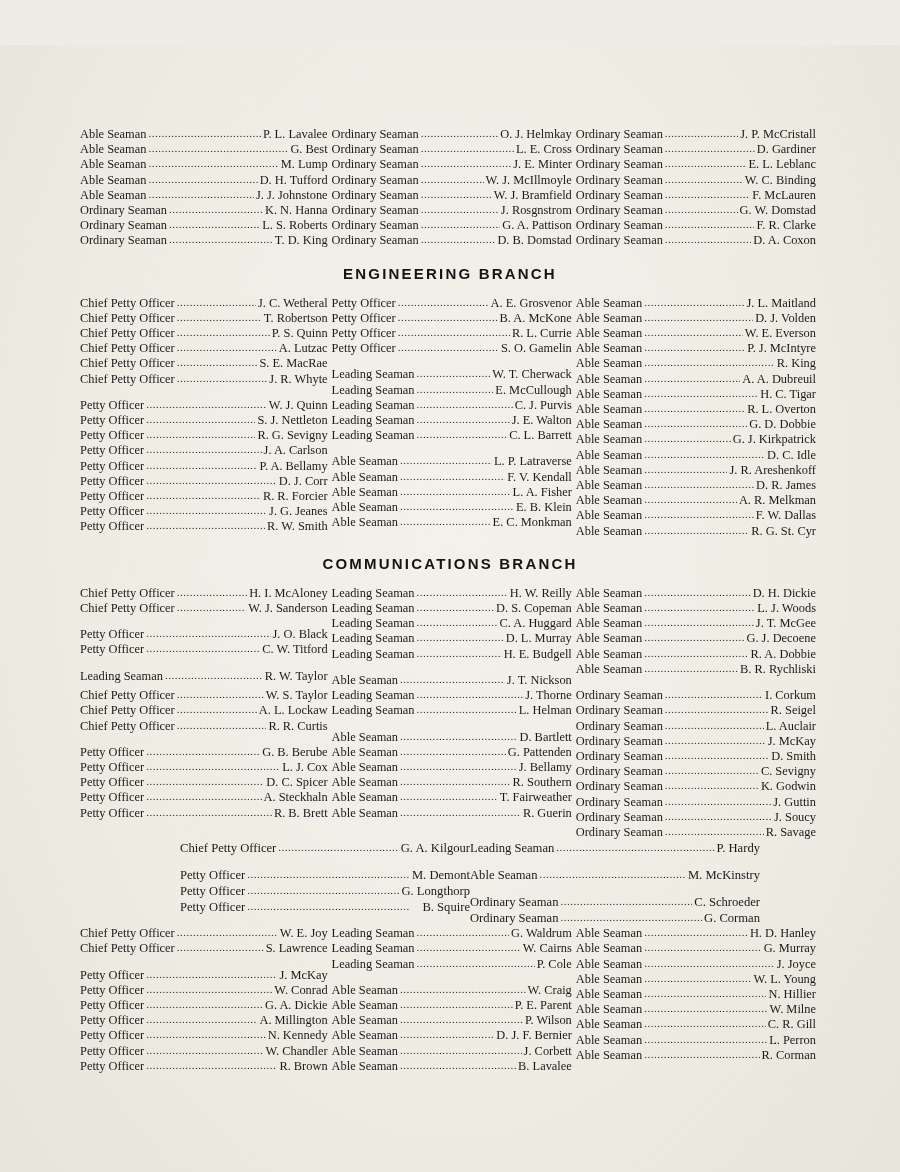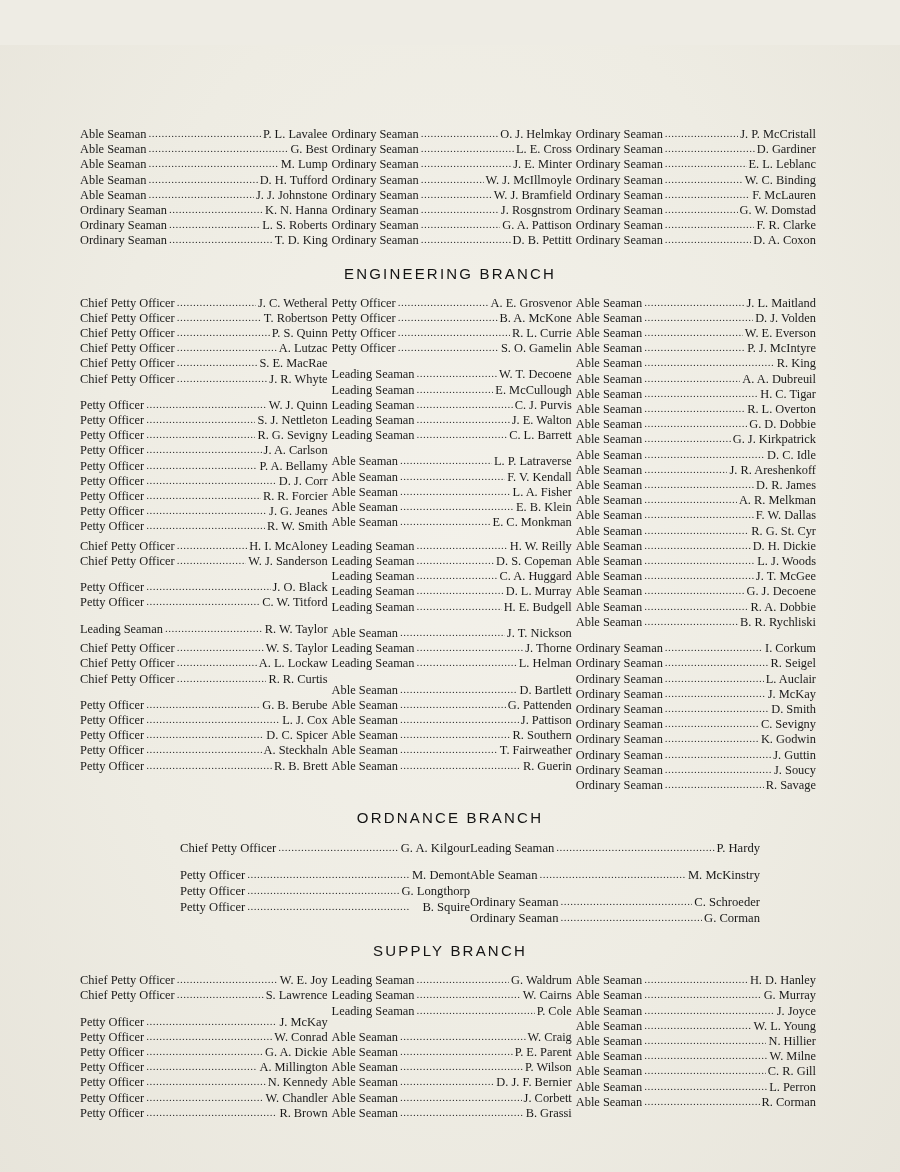--- a/index.html
+++ b/index.html
@@ -26,21 +26,21 @@
   }
   .content {
     position: absolute;
     left: 80px;
     top: 82px;
     width: 740px;
   }
   .branch-title {
     text-align: center;
     font-family: "Liberation Sans", sans-serif;
-    font-weight: normal;
+    font-weight: bold;
     font-size: 15px;
     letter-spacing: 2.2px;
     margin: 16px 0 14px 0;
     color: #141414;
   }
   .cols {
     display: flex;
     width: 100%;
   }
   .col {
@@ -172,21 +172,21 @@
               <span class="name">J. Rosgnstrom</span>
             </div>
             <div class="entry">
               <span class="rank">Ordinary Seaman</span>
               <span class="dots">..................................................</span>
               <span class="name">G. A. Pattison</span>
             </div>
             <div class="entry">
               <span class="rank">Ordinary Seaman</span>
               <span class="dots">..................................................</span>
-              <span class="name">D. B. Pettitt</span>
+              <span class="name">D. B. Domstad</span>
             </div>
           </div>
           <div class="col c3">
             <div class="entry">
               <span class="rank">Ordinary Seaman</span>
               <span class="dots">..................................................</span>
               <span class="name">J. P. McCristall</span>
             </div>
             <div class="entry">
               <span class="rank">Ordinary Seaman</span>
@@ -325,21 +325,21 @@
             </div>
             <div class="entry">
               <span class="rank">Petty Officer</span>
               <span class="dots">..................................................</span>
               <span class="name">S. O. Gamelin</span>
             </div>
             <div class="gap"></div>
             <div class="entry">
               <span class="rank">Leading Seaman</span>
               <span class="dots">..................................................</span>
-              <span class="name">W. T. Decoene</span>
+              <span class="name">W. T. Cherwack</span>
             </div>
             <div class="entry">
               <span class="rank">Leading Seaman</span>
               <span class="dots">..................................................</span>
               <span class="name">E. McCullough</span>
             </div>
             <div class="entry">
               <span class="rank">Leading Seaman</span>
               <span class="dots">..................................................</span>
               <span class="name">C. J. Purvis</span>
@@ -454,371 +454,370 @@
             </div>
             <div class="entry">
               <span class="rank">Able Seaman</span>
               <span class="dots">..................................................</span>
               <span class="name">F. W. Dallas</span>
             </div>
             <div class="entry">
               <span class="rank">Able Seaman</span>
               <span class="dots">..................................................</span>
               <span class="name">R. G. St. Cyr</span>
+            </div>
+          </div>
+        </div>
+      </div>
+      <div class="section">
+        <div class="branch-title">COMMUNICATIONS BRANCH</div>
+        <div class="cols">
+          <div class="col c1">
+            <div class="entry">
+              <span class="rank">Chief Petty Officer</span>
+              <span class="dots">..................................................</span>
+              <span class="name">H. I. McAloney</span>
+            </div>
+            <div class="entry">
+              <span class="rank">Chief Petty Officer</span>
+              <span class="dots">..................................................</span>
+              <span class="name">W. J. Sanderson</span>
+            </div>
+            <div class="gap"></div>
+            <div class="entry">
+              <span class="rank">Petty Officer</span>
+              <span class="dots">..................................................</span>
+              <span class="name">J. O. Black</span>
+            </div>
+            <div class="entry">
+              <span class="rank">Petty Officer</span>
+              <span class="dots">..................................................</span>
+              <span class="name">C. W. Titford</span>
+            </div>
+            <div class="gap"></div>
+            <div class="entry">
+              <span class="rank">Leading Seaman</span>
+              <span class="dots">..................................................</span>
+              <span class="name">R. W. Taylor</span>
+            </div>
+          </div>
+          <div class="col c2">
+            <div class="entry">
+              <span class="rank">Leading Seaman</span>
+              <span class="dots">..................................................</span>
+              <span class="name">H. W. Reilly</span>
+            </div>
+            <div class="entry">
+              <span class="rank">Leading Seaman</span>
+              <span class="dots">..................................................</span>
+              <span class="name">D. S. Copeman</span>
+            </div>
+            <div class="entry">
+              <span class="rank">Leading Seaman</span>
+              <span class="dots">..................................................</span>
+              <span class="name">C. A. Huggard</span>
+            </div>
+            <div class="entry">
+              <span class="rank">Leading Seaman</span>
+              <span class="dots">..................................................</span>
+              <span class="name">D. L. Murray</span>
+            </div>
+            <div class="entry">
+              <span class="rank">Leading Seaman</span>
+              <span class="dots">..................................................</span>
+              <span class="name">H. E. Budgell</span>
+            </div>
+            <div class="gap"></div>
+            <div class="entry">
+              <span class="rank">Able Seaman</span>
+              <span class="dots">..................................................</span>
+              <span class="name">J. T. Nickson</span>
+            </div>
+          </div>
+          <div class="col c3">
+            <div class="entry">
+              <span class="rank">Able Seaman</span>
+              <span class="dots">..................................................</span>
+              <span class="name">D. H. Dickie</span>
+            </div>
+            <div class="entry">
+              <span class="rank">Able Seaman</span>
+              <span class="dots">..................................................</span>
+              <span class="name">L. J. Woods</span>
+            </div>
+            <div class="entry">
+              <span class="rank">Able Seaman</span>
+              <span class="dots">..................................................</span>
+              <span class="name">J. T. McGee</span>
+            </div>
+            <div class="entry">
+              <span class="rank">Able Seaman</span>
+              <span class="dots">..................................................</span>
+              <span class="name">G. J. Decoene</span>
+            </div>
+            <div class="entry">
+              <span class="rank">Able Seaman</span>
+              <span class="dots">..................................................</span>
+              <span class="name">R. A. Dobbie</span>
+            </div>
+            <div class="entry">
+              <span class="rank">Able Seaman</span>
+              <span class="dots">..................................................</span>
+              <span class="name">B. R. Rychliski</span>
             </div>
           </div>
         </div>
       </div>
       <div class="section">
         <div class="cols">
           <div class="col c1">
             <div class="entry">
               <span class="rank">Chief Petty Officer</span>
               <span class="dots">..................................................</span>
-              <span class="name">H. I. McAloney</span>
-            </div>
-            <div class="entry">
-              <span class="rank">Chief Petty Officer</span>
-              <span class="dots">..................................................</span>
-              <span class="name">W. J. Sanderson</span>
-            </div>
-            <div class="gap"></div>
-            <div class="entry">
-              <span class="rank">Petty Officer</span>
-              <span class="dots">..................................................</span>
-              <span class="name">J. O. Black</span>
-            </div>
-            <div class="entry">
-              <span class="rank">Petty Officer</span>
-              <span class="dots">..................................................</span>
-              <span class="name">C. W. Titford</span>
-            </div>
-            <div class="gap"></div>
-            <div class="entry">
-              <span class="rank">Leading Seaman</span>
-              <span class="dots">..................................................</span>
-              <span class="name">R. W. Taylor</span>
+              <span class="name">W. S. Taylor</span>
+            </div>
+            <div class="entry">
+              <span class="rank">Chief Petty Officer</span>
+              <span class="dots">..................................................</span>
+              <span class="name">A. L. Lockaw</span>
+            </div>
+            <div class="entry">
+              <span class="rank">Chief Petty Officer</span>
+              <span class="dots">..................................................</span>
+              <span class="name">R. R. Curtis</span>
+            </div>
+            <div class="gap"></div>
+            <div class="entry">
+              <span class="rank">Petty Officer</span>
+              <span class="dots">..................................................</span>
+              <span class="name">G. B. Berube</span>
+            </div>
+            <div class="entry">
+              <span class="rank">Petty Officer</span>
+              <span class="dots">..................................................</span>
+              <span class="name">L. J. Cox</span>
+            </div>
+            <div class="entry">
+              <span class="rank">Petty Officer</span>
+              <span class="dots">..................................................</span>
+              <span class="name">D. C. Spicer</span>
+            </div>
+            <div class="entry">
+              <span class="rank">Petty Officer</span>
+              <span class="dots">..................................................</span>
+              <span class="name">A. Steckhaln</span>
+            </div>
+            <div class="entry">
+              <span class="rank">Petty Officer</span>
+              <span class="dots">..................................................</span>
+              <span class="name">R. B. Brett</span>
             </div>
           </div>
           <div class="col c2">
             <div class="entry">
               <span class="rank">Leading Seaman</span>
               <span class="dots">..................................................</span>
-              <span class="name">H. W. Reilly</span>
-            </div>
-            <div class="entry">
-              <span class="rank">Leading Seaman</span>
-              <span class="dots">..................................................</span>
-              <span class="name">D. S. Copeman</span>
-            </div>
-            <div class="entry">
-              <span class="rank">Leading Seaman</span>
-              <span class="dots">..................................................</span>
-              <span class="name">C. A. Huggard</span>
-            </div>
-            <div class="entry">
-              <span class="rank">Leading Seaman</span>
-              <span class="dots">..................................................</span>
-              <span class="name">D. L. Murray</span>
-            </div>
-            <div class="entry">
-              <span class="rank">Leading Seaman</span>
-              <span class="dots">..................................................</span>
-              <span class="name">H. E. Budgell</span>
-            </div>
-            <div class="gap"></div>
-            <div class="entry">
-              <span class="rank">Able Seaman</span>
-              <span class="dots">..................................................</span>
-              <span class="name">J. T. Nickson</span>
+              <span class="name">J. Thorne</span>
+            </div>
+            <div class="entry">
+              <span class="rank">Leading Seaman</span>
+              <span class="dots">..................................................</span>
+              <span class="name">L. Helman</span>
+            </div>
+            <div class="gap"></div>
+            <div class="entry">
+              <span class="rank">Able Seaman</span>
+              <span class="dots">..................................................</span>
+              <span class="name">D. Bartlett</span>
+            </div>
+            <div class="entry">
+              <span class="rank">Able Seaman</span>
+              <span class="dots">..................................................</span>
+              <span class="name">G. Pattenden</span>
+            </div>
+            <div class="entry">
+              <span class="rank">Able Seaman</span>
+              <span class="dots">..................................................</span>
+              <span class="name">J. Bellamy</span>
+            </div>
+            <div class="entry">
+              <span class="rank">Able Seaman</span>
+              <span class="dots">..................................................</span>
+              <span class="name">R. Southern</span>
+            </div>
+            <div class="entry">
+              <span class="rank">Able Seaman</span>
+              <span class="dots">..................................................</span>
+              <span class="name">T. Fairweather</span>
+            </div>
+            <div class="entry">
+              <span class="rank">Able Seaman</span>
+              <span class="dots">..................................................</span>
+              <span class="name">R. Guerin</span>
             </div>
           </div>
           <div class="col c3">
             <div class="entry">
-              <span class="rank">Able Seaman</span>
-              <span class="dots">..................................................</span>
-              <span class="name">D. H. Dickie</span>
-            </div>
-            <div class="entry">
-              <span class="rank">Able Seaman</span>
-              <span class="dots">..................................................</span>
-              <span class="name">L. J. Woods</span>
-            </div>
-            <div class="entry">
-              <span class="rank">Able Seaman</span>
-              <span class="dots">..................................................</span>
-              <span class="name">J. T. McGee</span>
-            </div>
-            <div class="entry">
-              <span class="rank">Able Seaman</span>
-              <span class="dots">..................................................</span>
-              <span class="name">G. J. Decoene</span>
-            </div>
-            <div class="entry">
-              <span class="rank">Able Seaman</span>
-              <span class="dots">..................................................</span>
-              <span class="name">R. A. Dobbie</span>
-            </div>
-            <div class="entry">
-              <span class="rank">Able Seaman</span>
-              <span class="dots">..................................................</span>
-              <span class="name">B. R. Rychliski</span>
+              <span class="rank">Ordinary Seaman</span>
+              <span class="dots">..................................................</span>
+              <span class="name">I. Corkum</span>
+            </div>
+            <div class="entry">
+              <span class="rank">Ordinary Seaman</span>
+              <span class="dots">..................................................</span>
+              <span class="name">R. Seigel</span>
+            </div>
+            <div class="entry">
+              <span class="rank">Ordinary Seaman</span>
+              <span class="dots">..................................................</span>
+              <span class="name">L. Auclair</span>
+            </div>
+            <div class="entry">
+              <span class="rank">Ordinary Seaman</span>
+              <span class="dots">..................................................</span>
+              <span class="name">J. McKay</span>
+            </div>
+            <div class="entry">
+              <span class="rank">Ordinary Seaman</span>
+              <span class="dots">..................................................</span>
+              <span class="name">D. Smith</span>
+            </div>
+            <div class="entry">
+              <span class="rank">Ordinary Seaman</span>
+              <span class="dots">..................................................</span>
+              <span class="name">C. Sevigny</span>
+            </div>
+            <div class="entry">
+              <span class="rank">Ordinary Seaman</span>
+              <span class="dots">..................................................</span>
+              <span class="name">K. Godwin</span>
+            </div>
+            <div class="entry">
+              <span class="rank">Ordinary Seaman</span>
+              <span class="dots">..................................................</span>
+              <span class="name">J. Guttin</span>
+            </div>
+            <div class="entry">
+              <span class="rank">Ordinary Seaman</span>
+              <span class="dots">..................................................</span>
+              <span class="name">J. Soucy</span>
+            </div>
+            <div class="entry">
+              <span class="rank">Ordinary Seaman</span>
+              <span class="dots">..................................................</span>
+              <span class="name">R. Savage</span>
+            </div>
+          </div>
+        </div>
+      </div>
+      <div class="section">
+        <div class="ord-wrap">
+          <div class="ord-col">
+            <div class="entry">
+              <span class="rank">Chief Petty Officer</span>
+              <span class="dots">..................................................</span>
+              <span class="name">G. A. Kilgour</span>
+            </div>
+            <div class="gap"></div>
+            <div class="entry">
+              <span class="rank">Petty Officer</span>
+              <span class="dots">..................................................</span>
+              <span class="name">M. Demont</span>
+            </div>
+            <div class="entry">
+              <span class="rank">Petty Officer</span>
+              <span class="dots">..................................................</span>
+              <span class="name">G. Longthorp</span>
+            </div>
+            <div class="entry">
+              <span class="rank">Petty Officer</span>
+              <span class="dots">..................................................</span>
+              <span class="name">B. Squire</span>
+            </div>
+          </div>
+          <div class="ord-col">
+            <div class="entry">
+              <span class="rank">Leading Seaman</span>
+              <span class="dots">..................................................</span>
+              <span class="name">P. Hardy</span>
+            </div>
+            <div class="gap"></div>
+            <div class="entry">
+              <span class="rank">Able Seaman</span>
+              <span class="dots">..................................................</span>
+              <span class="name">M. McKinstry</span>
+            </div>
+            <div class="gap"></div>
+            <div class="entry">
+              <span class="rank">Ordinary Seaman</span>
+              <span class="dots">..................................................</span>
+              <span class="name">C. Schroeder</span>
+            </div>
+            <div class="entry">
+              <span class="rank">Ordinary Seaman</span>
+              <span class="dots">..................................................</span>
+              <span class="name">G. Corman</span>
             </div>
           </div>
         </div>
       </div>
       <div class="section">
         <div class="cols">
           <div class="col c1">
             <div class="entry">
               <span class="rank">Chief Petty Officer</span>
               <span class="dots">..................................................</span>
-              <span class="name">W. S. Taylor</span>
-            </div>
-            <div class="entry">
-              <span class="rank">Chief Petty Officer</span>
-              <span class="dots">..................................................</span>
-              <span class="name">A. L. Lockaw</span>
-            </div>
-            <div class="entry">
-              <span class="rank">Chief Petty Officer</span>
-              <span class="dots">..................................................</span>
-              <span class="name">R. R. Curtis</span>
-            </div>
-            <div class="gap"></div>
-            <div class="entry">
-              <span class="rank">Petty Officer</span>
-              <span class="dots">..................................................</span>
-              <span class="name">G. B. Berube</span>
-            </div>
-            <div class="entry">
-              <span class="rank">Petty Officer</span>
-              <span class="dots">..................................................</span>
-              <span class="name">L. J. Cox</span>
-            </div>
-            <div class="entry">
-              <span class="rank">Petty Officer</span>
-              <span class="dots">..................................................</span>
-              <span class="name">D. C. Spicer</span>
-            </div>
-            <div class="entry">
-              <span class="rank">Petty Officer</span>
-              <span class="dots">..................................................</span>
-              <span class="name">A. Steckhaln</span>
-            </div>
-            <div class="entry">
-              <span class="rank">Petty Officer</span>
-              <span class="dots">..................................................</span>
-              <span class="name">R. B. Brett</span>
+              <span class="name">W. E. Joy</span>
+            </div>
+            <div class="entry">
+              <span class="rank">Chief Petty Officer</span>
+              <span class="dots">..................................................</span>
+              <span class="name">S. Lawrence</span>
+            </div>
+            <div class="gap"></div>
+            <div class="entry">
+              <span class="rank">Petty Officer</span>
+              <span class="dots">..................................................</span>
+              <span class="name">J. McKay</span>
+            </div>
+            <div class="entry">
+              <span class="rank">Petty Officer</span>
+              <span class="dots">..................................................</span>
+              <span class="name">W. Conrad</span>
+            </div>
+            <div class="entry">
+              <span class="rank">Petty Officer</span>
+              <span class="dots">..................................................</span>
+              <span class="name">G. A. Dickie</span>
+            </div>
+            <div class="entry">
+              <span class="rank">Petty Officer</span>
+              <span class="dots">..................................................</span>
+              <span class="name">A. Millington</span>
+            </div>
+            <div class="entry">
+              <span class="rank">Petty Officer</span>
+              <span class="dots">..................................................</span>
+              <span class="name">N. Kennedy</span>
+            </div>
+            <div class="entry">
+              <span class="rank">Petty Officer</span>
+              <span class="dots">..................................................</span>
+              <span class="name">W. Chandler</span>
+            </div>
+            <div class="entry">
+              <span class="rank">Petty Officer</span>
+              <span class="dots">..................................................</span>
+              <span class="name">R. Brown</span>
             </div>
           </div>
           <div class="col c2">
             <div class="entry">
               <span class="rank">Leading Seaman</span>
               <span class="dots">..................................................</span>
-              <span class="name">J. Thorne</span>
-            </div>
-            <div class="entry">
-              <span class="rank">Leading Seaman</span>
-              <span class="dots">..................................................</span>
-              <span class="name">L. Helman</span>
-            </div>
-            <div class="gap"></div>
-            <div class="entry">
-              <span class="rank">Able Seaman</span>
-              <span class="dots">..................................................</span>
-              <span class="name">D. Bartlett</span>
-            </div>
-            <div class="entry">
-              <span class="rank">Able Seaman</span>
-              <span class="dots">..................................................</span>
-              <span class="name">G. Pattenden</span>
-            </div>
-            <div class="entry">
-              <span class="rank">Able Seaman</span>
-              <span class="dots">..................................................</span>
-              <span class="name">J. Pattison</span>
-            </div>
-            <div class="entry">
-              <span class="rank">Able Seaman</span>
-              <span class="dots">..................................................</span>
-              <span class="name">R. Southern</span>
-            </div>
-            <div class="entry">
-              <span class="rank">Able Seaman</span>
-              <span class="dots">..................................................</span>
-              <span class="name">T. Fairweather</span>
-            </div>
-            <div class="entry">
-              <span class="rank">Able Seaman</span>
-              <span class="dots">..................................................</span>
-              <span class="name">R. Guerin</span>
-            </div>
-          </div>
-          <div class="col c3">
-            <div class="entry">
-              <span class="rank">Ordinary Seaman</span>
-              <span class="dots">..................................................</span>
-              <span class="name">I. Corkum</span>
-            </div>
-            <div class="entry">
-              <span class="rank">Ordinary Seaman</span>
-              <span class="dots">..................................................</span>
-              <span class="name">R. Seigel</span>
-            </div>
-            <div class="entry">
-              <span class="rank">Ordinary Seaman</span>
-              <span class="dots">..................................................</span>
-              <span class="name">L. Auclair</span>
-            </div>
-            <div class="entry">
-              <span class="rank">Ordinary Seaman</span>
-              <span class="dots">..................................................</span>
-              <span class="name">J. McKay</span>
-            </div>
-            <div class="entry">
-              <span class="rank">Ordinary Seaman</span>
-              <span class="dots">..................................................</span>
-              <span class="name">D. Smith</span>
-            </div>
-            <div class="entry">
-              <span class="rank">Ordinary Seaman</span>
-              <span class="dots">..................................................</span>
-              <span class="name">C. Sevigny</span>
-            </div>
-            <div class="entry">
-              <span class="rank">Ordinary Seaman</span>
-              <span class="dots">..................................................</span>
-              <span class="name">K. Godwin</span>
-            </div>
-            <div class="entry">
-              <span class="rank">Ordinary Seaman</span>
-              <span class="dots">..................................................</span>
-              <span class="name">J. Guttin</span>
-            </div>
-            <div class="entry">
-              <span class="rank">Ordinary Seaman</span>
-              <span class="dots">..................................................</span>
-              <span class="name">J. Soucy</span>
-            </div>
-            <div class="entry">
-              <span class="rank">Ordinary Seaman</span>
-              <span class="dots">..................................................</span>
-              <span class="name">R. Savage</span>
-            </div>
-          </div>
-        </div>
-      </div>
-      <div class="section">
-        <div class="branch-title">ORDNANCE BRANCH</div>
-        <div class="ord-wrap">
-          <div class="ord-col">
-            <div class="entry">
-              <span class="rank">Chief Petty Officer</span>
-              <span class="dots">..................................................</span>
-              <span class="name">G. A. Kilgour</span>
-            </div>
-            <div class="gap"></div>
-            <div class="entry">
-              <span class="rank">Petty Officer</span>
-              <span class="dots">..................................................</span>
-              <span class="name">M. Demont</span>
-            </div>
-            <div class="entry">
-              <span class="rank">Petty Officer</span>
-              <span class="dots">..................................................</span>
-              <span class="name">G. Longthorp</span>
-            </div>
-            <div class="entry">
-              <span class="rank">Petty Officer</span>
-              <span class="dots">..................................................</span>
-              <span class="name">B. Squire</span>
-            </div>
-          </div>
-          <div class="ord-col">
-            <div class="entry">
-              <span class="rank">Leading Seaman</span>
-              <span class="dots">..................................................</span>
-              <span class="name">P. Hardy</span>
-            </div>
-            <div class="gap"></div>
-            <div class="entry">
-              <span class="rank">Able Seaman</span>
-              <span class="dots">..................................................</span>
-              <span class="name">M. McKinstry</span>
-            </div>
-            <div class="gap"></div>
-            <div class="entry">
-              <span class="rank">Ordinary Seaman</span>
-              <span class="dots">..................................................</span>
-              <span class="name">C. Schroeder</span>
-            </div>
-            <div class="entry">
-              <span class="rank">Ordinary Seaman</span>
-              <span class="dots">..................................................</span>
-              <span class="name">G. Corman</span>
-            </div>
-          </div>
-        </div>
-      </div>
-      <div class="section">
-        <div class="branch-title">SUPPLY BRANCH</div>
-        <div class="cols">
-          <div class="col c1">
-            <div class="entry">
-              <span class="rank">Chief Petty Officer</span>
-              <span class="dots">..................................................</span>
-              <span class="name">W. E. Joy</span>
-            </div>
-            <div class="entry">
-              <span class="rank">Chief Petty Officer</span>
-              <span class="dots">..................................................</span>
-              <span class="name">S. Lawrence</span>
-            </div>
-            <div class="gap"></div>
-            <div class="entry">
-              <span class="rank">Petty Officer</span>
-              <span class="dots">..................................................</span>
-              <span class="name">J. McKay</span>
-            </div>
-            <div class="entry">
-              <span class="rank">Petty Officer</span>
-              <span class="dots">..................................................</span>
-              <span class="name">W. Conrad</span>
-            </div>
-            <div class="entry">
-              <span class="rank">Petty Officer</span>
-              <span class="dots">..................................................</span>
-              <span class="name">G. A. Dickie</span>
-            </div>
-            <div class="entry">
-              <span class="rank">Petty Officer</span>
-              <span class="dots">..................................................</span>
-              <span class="name">A. Millington</span>
-            </div>
-            <div class="entry">
-              <span class="rank">Petty Officer</span>
-              <span class="dots">..................................................</span>
-              <span class="name">N. Kennedy</span>
-            </div>
-            <div class="entry">
-              <span class="rank">Petty Officer</span>
-              <span class="dots">..................................................</span>
-              <span class="name">W. Chandler</span>
-            </div>
-            <div class="entry">
-              <span class="rank">Petty Officer</span>
-              <span class="dots">..................................................</span>
-              <span class="name">R. Brown</span>
-            </div>
-          </div>
-          <div class="col c2">
-            <div class="entry">
-              <span class="rank">Leading Seaman</span>
-              <span class="dots">..................................................</span>
               <span class="name">G. Waldrum</span>
             </div>
             <div class="entry">
               <span class="rank">Leading Seaman</span>
               <span class="dots">..................................................</span>
               <span class="name">W. Cairns</span>
             </div>
             <div class="entry">
               <span class="rank">Leading Seaman</span>
               <span class="dots">..................................................</span>
@@ -846,21 +845,21 @@
               <span class="name">D. J. F. Bernier</span>
             </div>
             <div class="entry">
               <span class="rank">Able Seaman</span>
               <span class="dots">..................................................</span>
               <span class="name">J. Corbett</span>
             </div>
             <div class="entry">
               <span class="rank">Able Seaman</span>
               <span class="dots">..................................................</span>
-              <span class="name">B. Grassi</span>
+              <span class="name">B. Lavalee</span>
             </div>
           </div>
           <div class="col c3">
             <div class="entry">
               <span class="rank">Able Seaman</span>
               <span class="dots">..................................................</span>
               <span class="name">H. D. Hanley</span>
             </div>
             <div class="entry">
               <span class="rank">Able Seaman</span>

